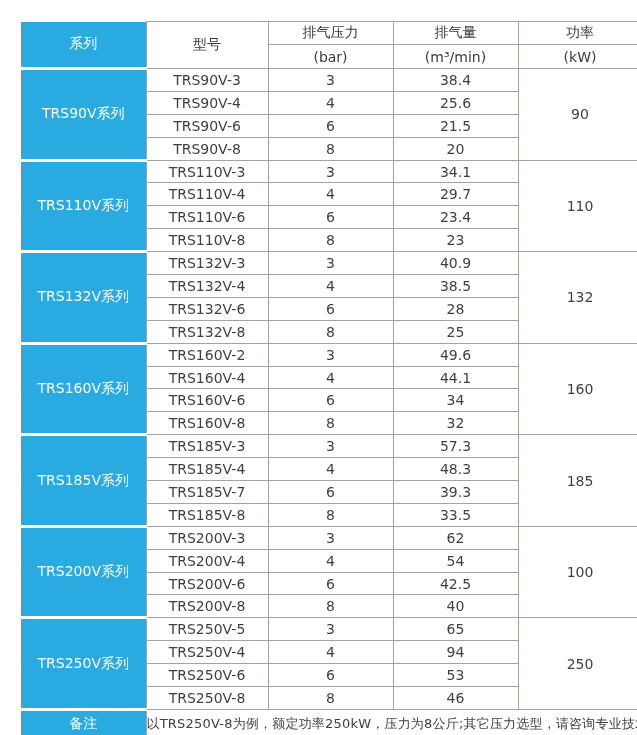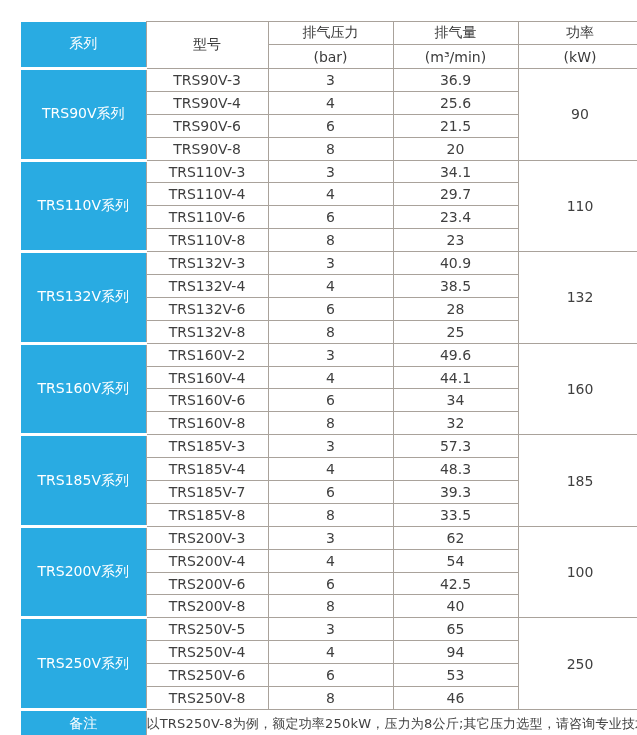--- a/index.html
+++ b/index.html
@@ -63,21 +63,21 @@
         <th>(m³/min)</th>
         <th>(kW)</th>
       </tr>
     </thead>
     <tbody>
 
       <tr>
         <td class="blue" rowspan="4">TRS90V系列</td>
         <td>TRS90V-3</td>
         <td>3</td>
-        <td>36.9</td>
+        <td>38.4</td>
         <td rowspan="4">90</td>
       </tr>
       <tr>
         <td>TRS90V-4</td>
         <td>4</td>
         <td>25.6</td>
       </tr>
       <tr>
         <td>TRS90V-6</td>
         <td>6</td>

